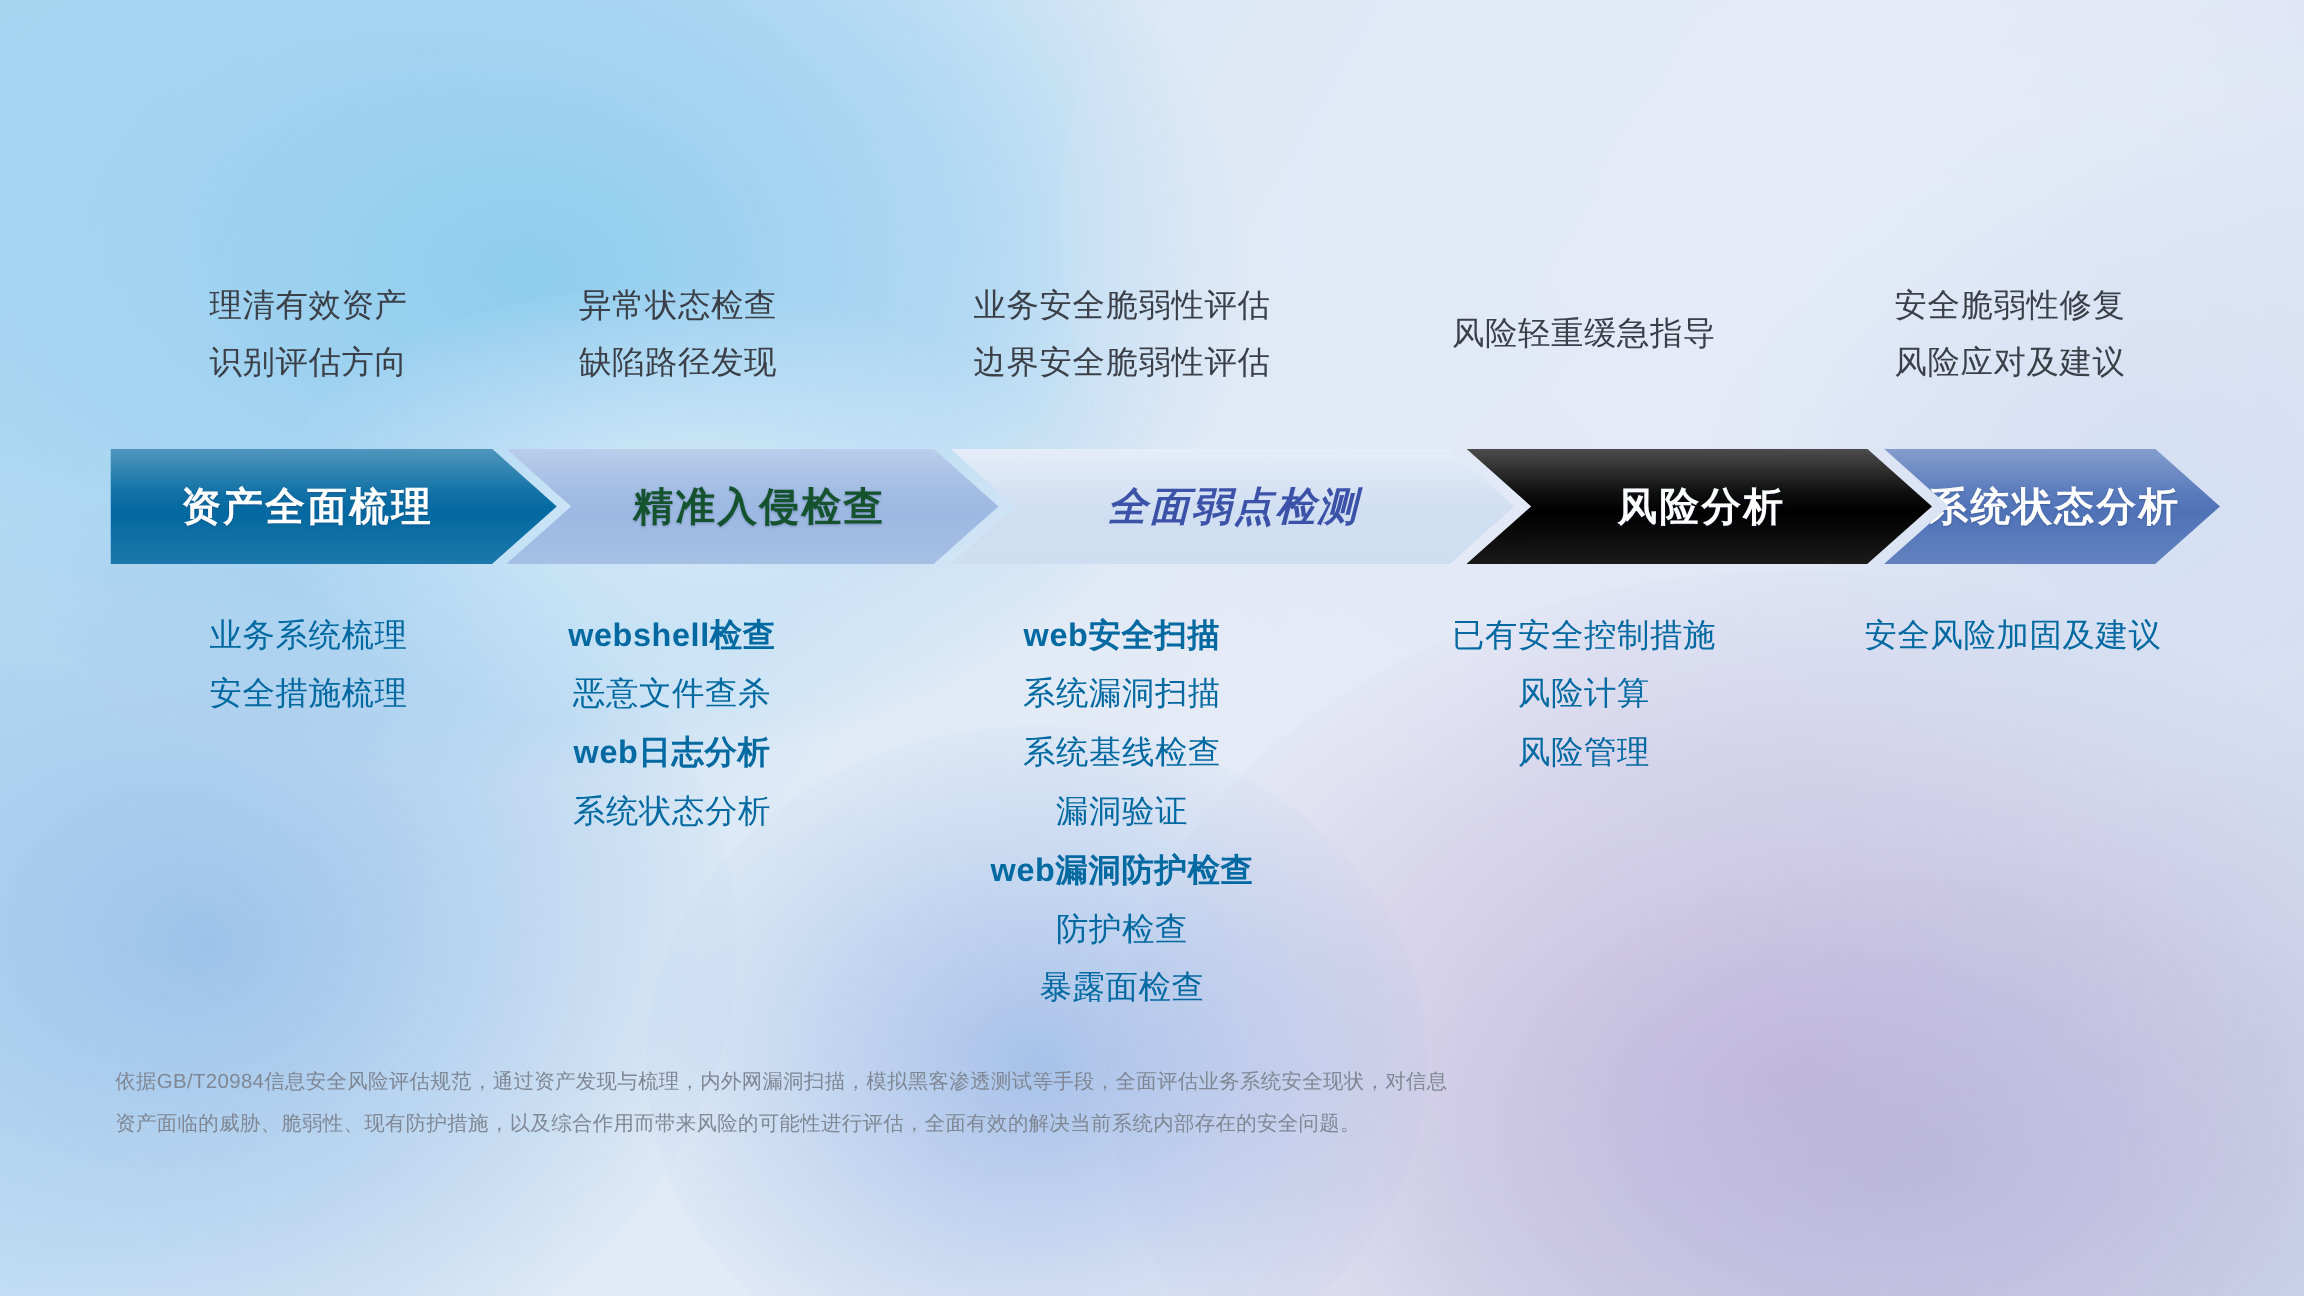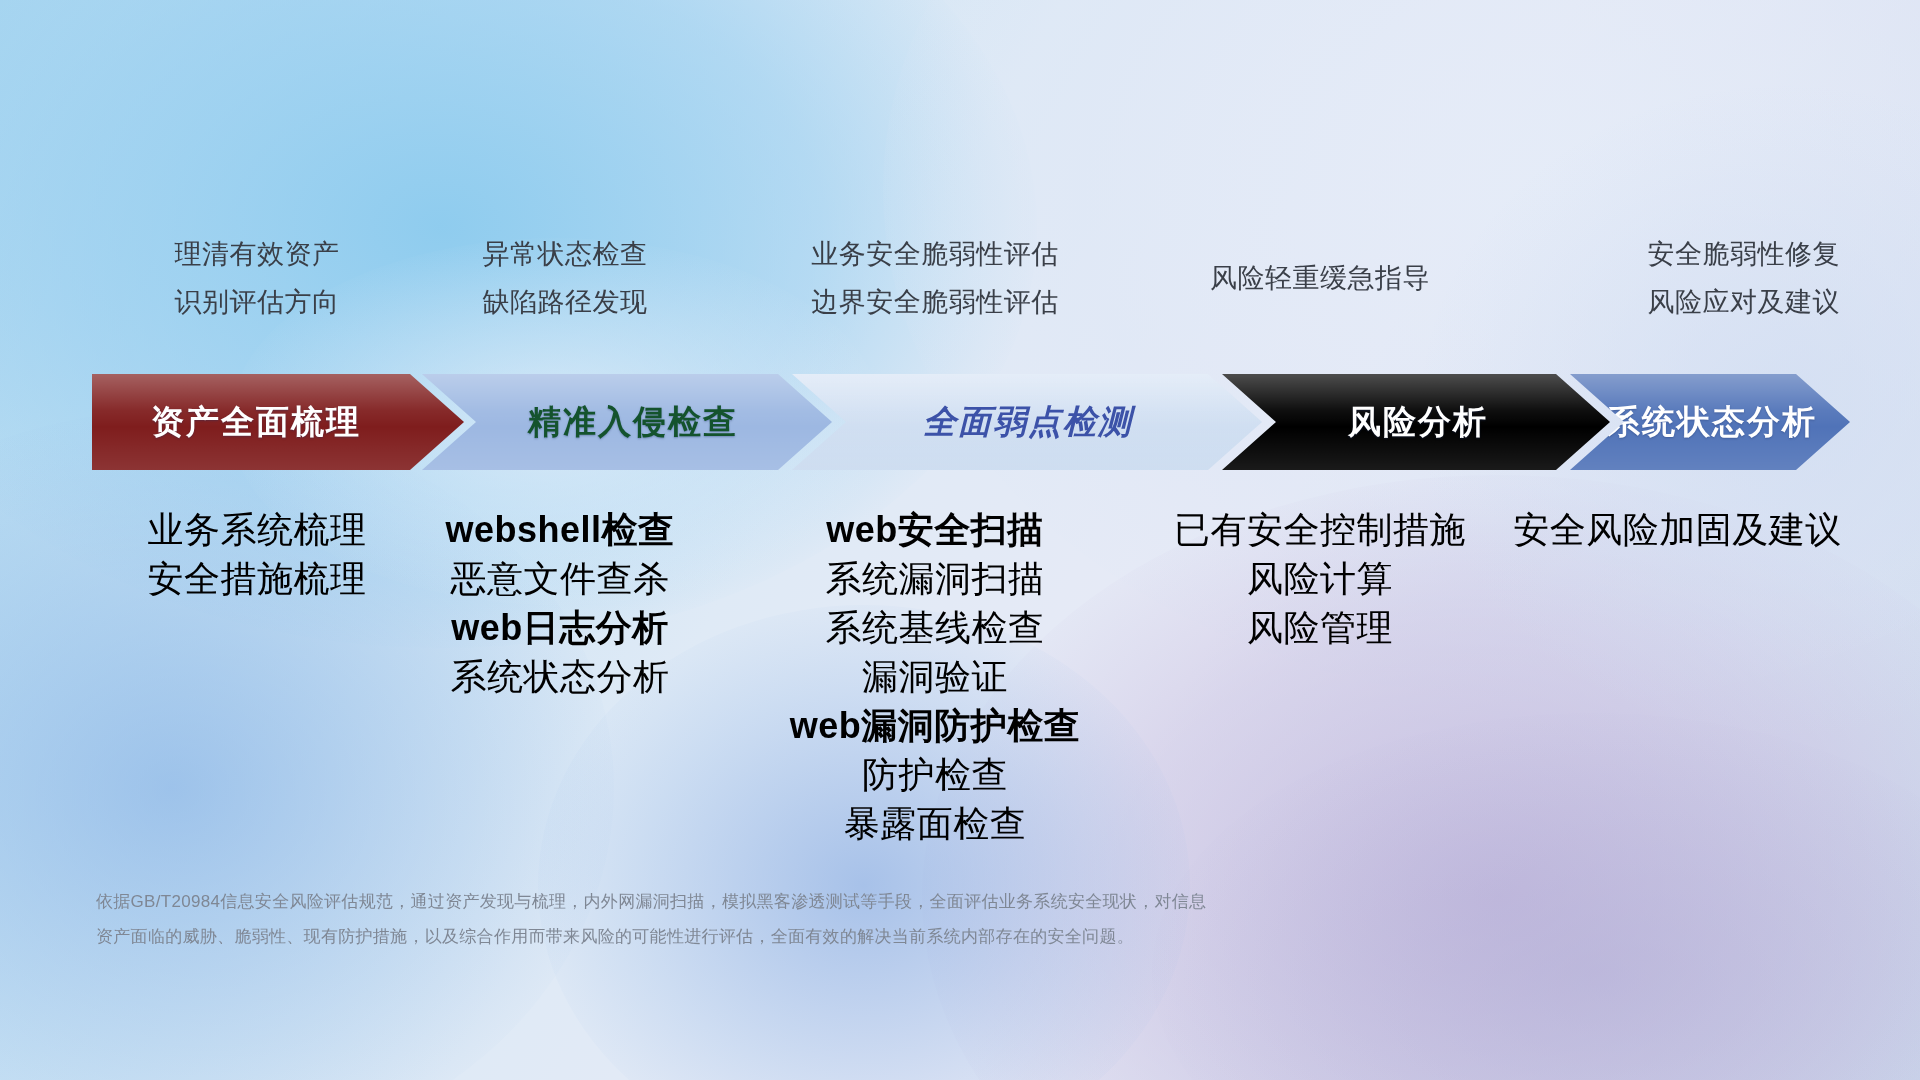--- a/index.html
+++ b/index.html
@@ -27,22 +27,22 @@
   .bg-b7{left:12%;top:22%;width:34%;height:34%;border-radius:50%;
          background:radial-gradient(ellipse at 50% 50%, rgba(232,240,250,.72) 0%, rgba(232,240,250,0) 73%);}
   .bg-b8{left:60%;top:66%;width:46%;height:48%;border-radius:50%;
          background:radial-gradient(ellipse at 50% 50%, rgba(176,172,212,.5) 0%, rgba(190,190,220,0) 74%);}
 
   
   #stage{position:absolute;inset:0;}
 
   .col-top{position:absolute;text-align:center;color:#3a3f48;
            font-size:27px;line-height:48px;letter-spacing:.5px;white-space:nowrap;}
-  .col-bot{position:absolute;text-align:center;color:#000000;
-           font-size:36px;line-height:49px;letter-spacing:.5px;white-space:nowrap;}
+  .col-bot{position:absolute;text-align:center;color:#0369a1;
+           font-size:27px;line-height:49px;letter-spacing:.5px;white-space:nowrap;}
   .col-bot .em, .col-top .em{font-weight:700;}
 
   
   #band{position:absolute;left:92px;top:374px;width:1758px;height:96px;}
   .chev{position:absolute;top:0;height:96px;display:flex;align-items:center;justify-content:center;}
   .chev .lbl{font-size:33px;font-weight:700;letter-spacing:2px;white-space:nowrap;
              position:relative;z-index:3;}
   .chev .lbl.onlight{text-shadow:none;}
   .chev .lbl.ondark{text-shadow:0 1px 2px rgba(30,50,100,.35);}
 
@@ -85,28 +85,28 @@
 
   <div class="col-top" style="left:745px;top:230px;width:380px;">
     <div>业务安全脆弱性评估</div>
     <div>边界安全脆弱性评估</div>
   </div>
 
   <div class="col-top" style="left:1140px;top:254px;width:360px;">
     <div>风险轻重缓急指导</div>
   </div>
 
-  <div class="col-top" style="left:1510px;top:230px;width:330px;text-align:right;">
+  <div class="col-top" style="left:1510px;top:230px;width:330px;">
     <div>安全脆弱性修复</div>
     <div>风险应对及建议</div>
   </div>
 
   <div id="band">
 
-    <div class="chev seg-shadow" style="left:0px;width:372px;background:#7f1d1d;
+    <div class="chev seg-shadow" style="left:0px;width:372px;background:#0369a1;
                 clip-path:polygon(0 0, 318px 0, 372px 50%, 318px 100%, 0 100%);">
       <div class="gloss"></div>
       <span class="lbl ondark" style="color:#ffffff;margin-right:44px;">资产全面梳理</span>
     </div>
 
     <div class="chev seg-shadow" style="left:330px;width:410px;background:#9db8e2;
                 clip-path:polygon(0 0, 356px 0, 410px 50%, 356px 100%, 0 100%, 54px 50%);">
       <div class="gloss"></div>
       <span class="lbl ondark" style="color:#14532d;margin-left:48px;margin-right:36px;">精准入侵检查</span>
     </div>

